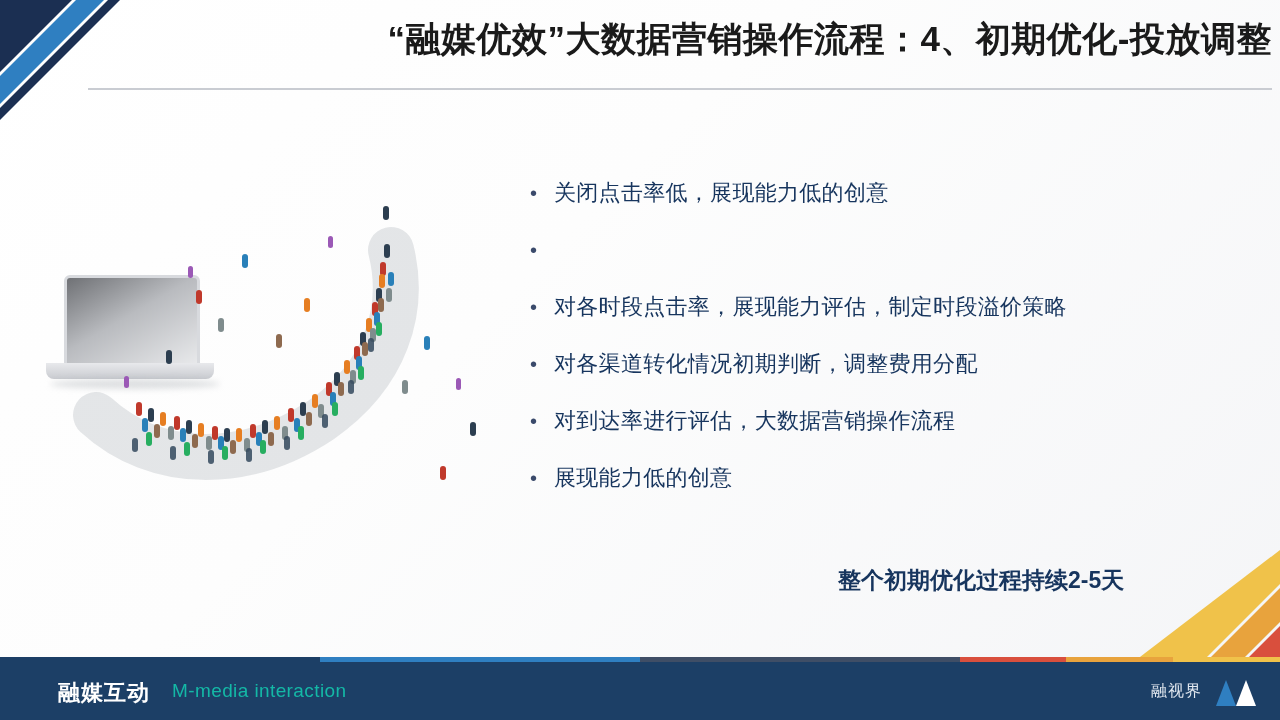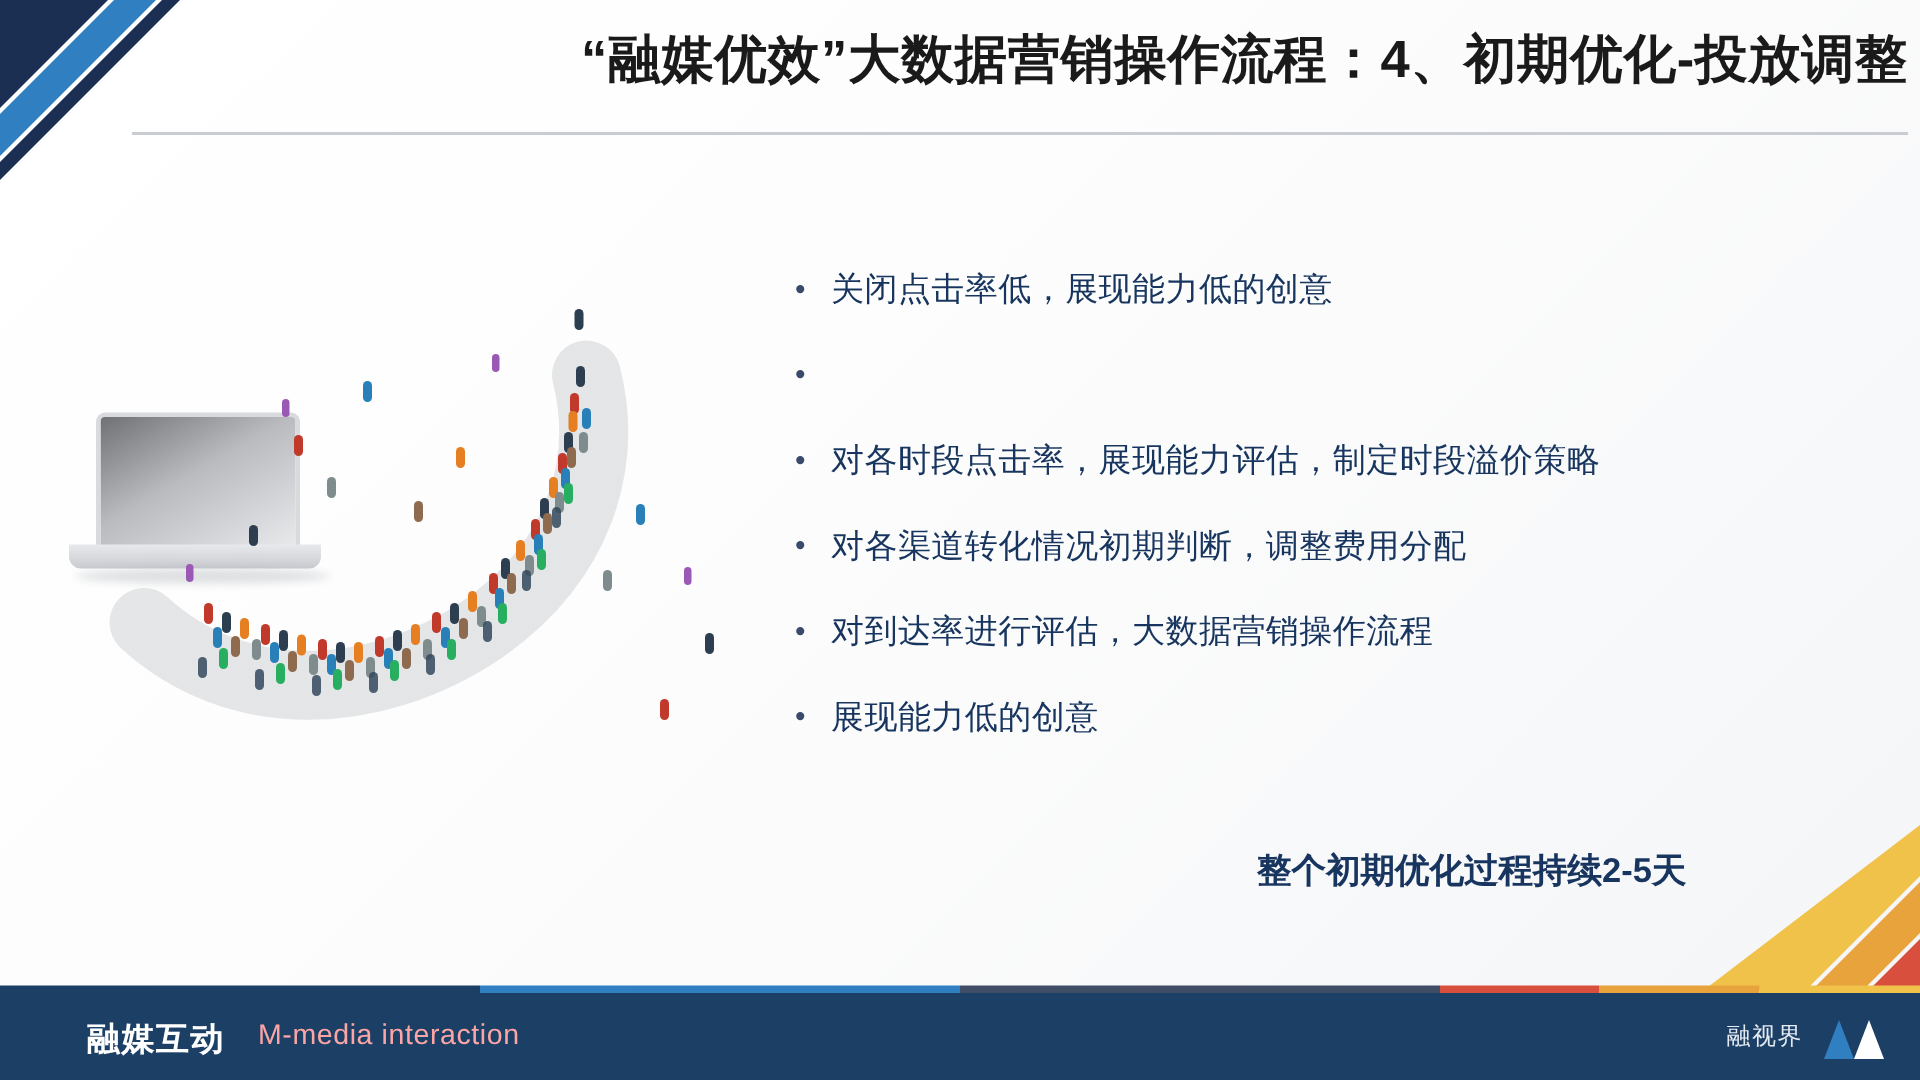--- a/index.html
+++ b/index.html
@@ -179,21 +179,21 @@
     font-size: 22px;
     font-weight: bold;
     letter-spacing: 1px;
     margin-left: 12px;
   }
   .footer-sub {
     position: absolute;
     left: 172px;
     top: 18px;
     font-size: 19px;
-    color: #fca5a5;
+    color: #14b8a6;
     letter-spacing: 0.4px;
   }
   .footer-right {
     position: absolute;
     right: 78px;
     top: 19px;
     font-size: 16px;
     color: #e4eaf1;
     letter-spacing: 1px;
     text-align: center;

